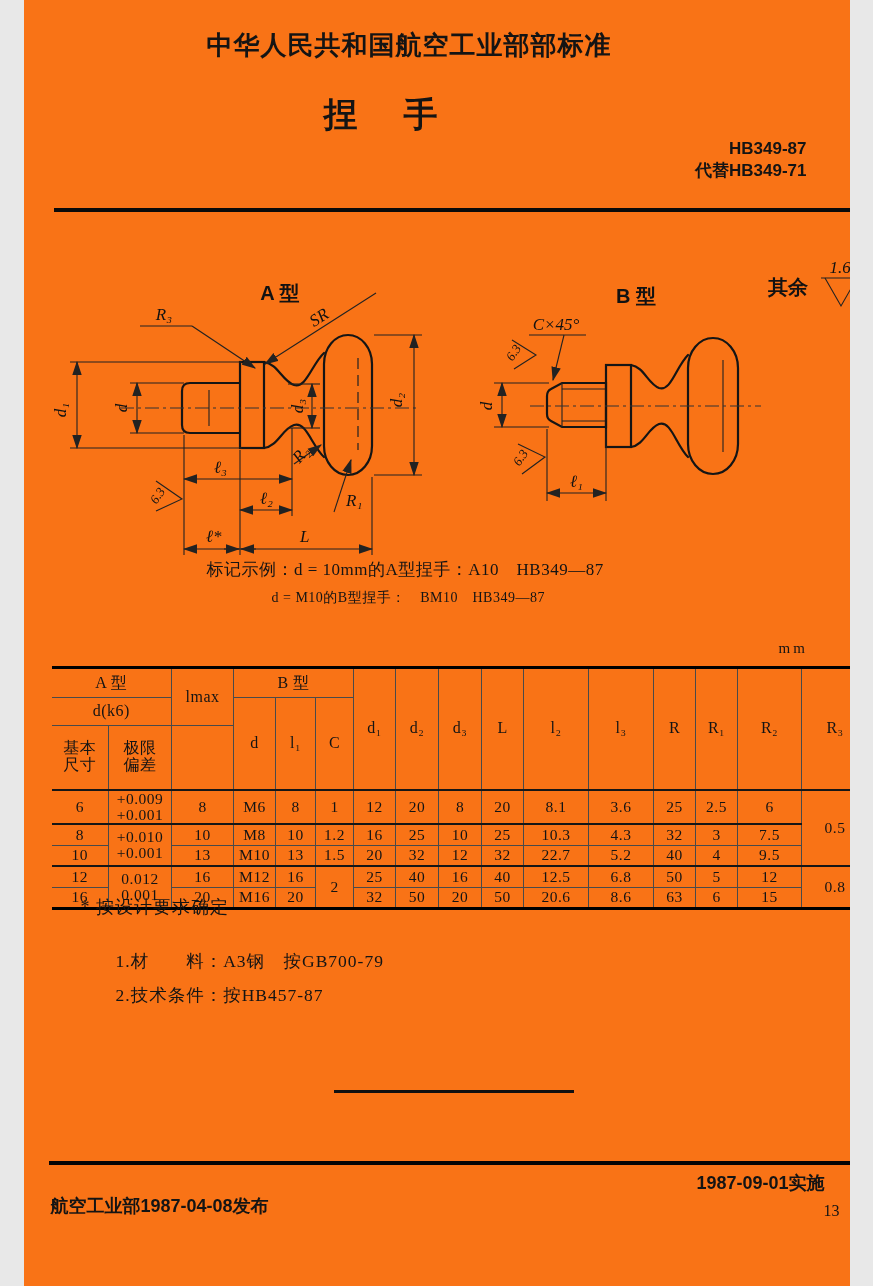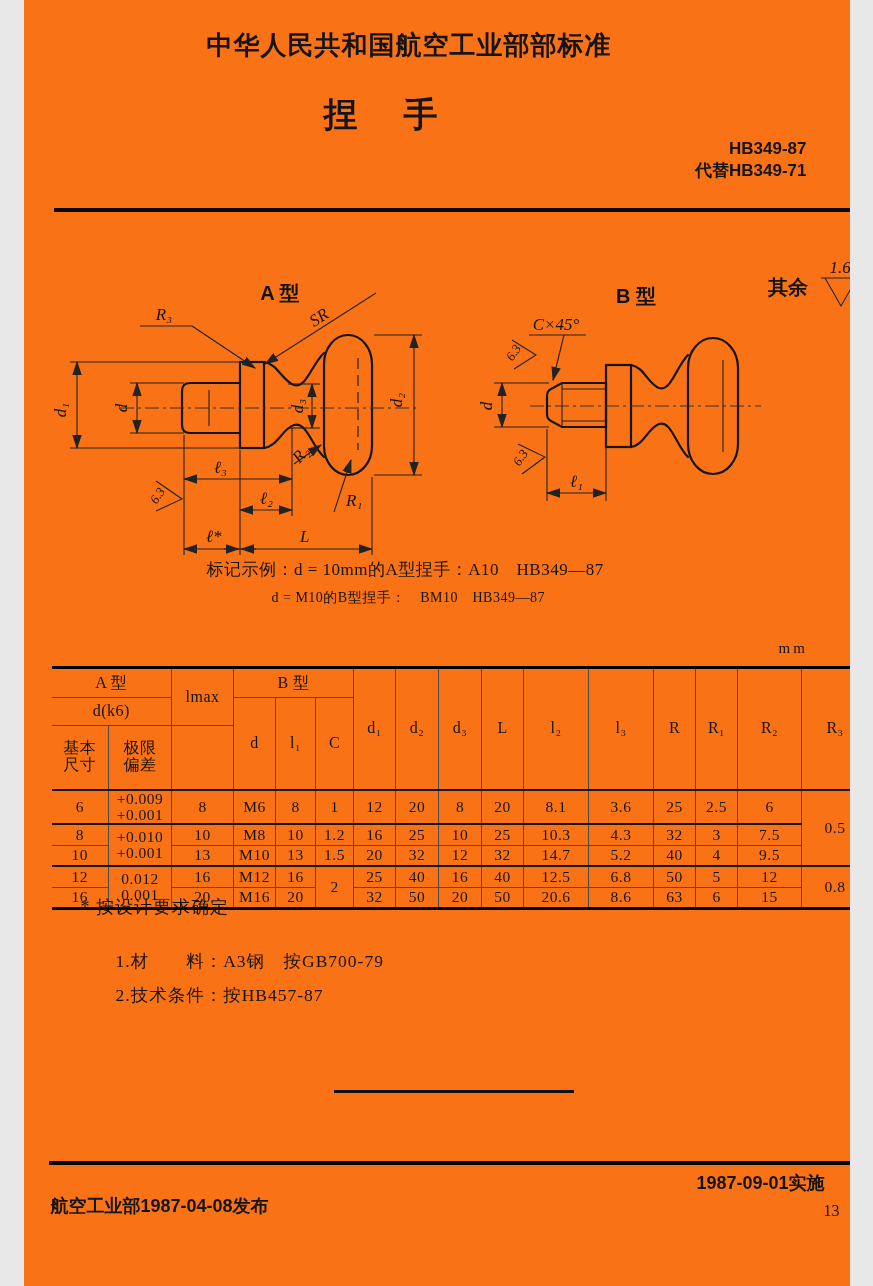--- a/index.html
+++ b/index.html
@@ -289,21 +289,21 @@
     <tr class="dr sub">
       <td class="nl">10</td>
       <td>13</td>
       <td>M10</td>
       <td>13</td>
       <td>1.5</td>
       <td>20</td>
       <td>32</td>
       <td>12</td>
       <td>32</td>
-      <td>14.7</td>
+      <td>22.7</td>
       <td>5.2</td>
       <td>40</td>
       <td>4</td>
       <td>9.5</td>
     </tr>
     <tr class="dr grp">
       <td class="nl">12</td>
       <td class="dev" rowspan="2">0.012
 0.001</td>
       <td>16</td>

